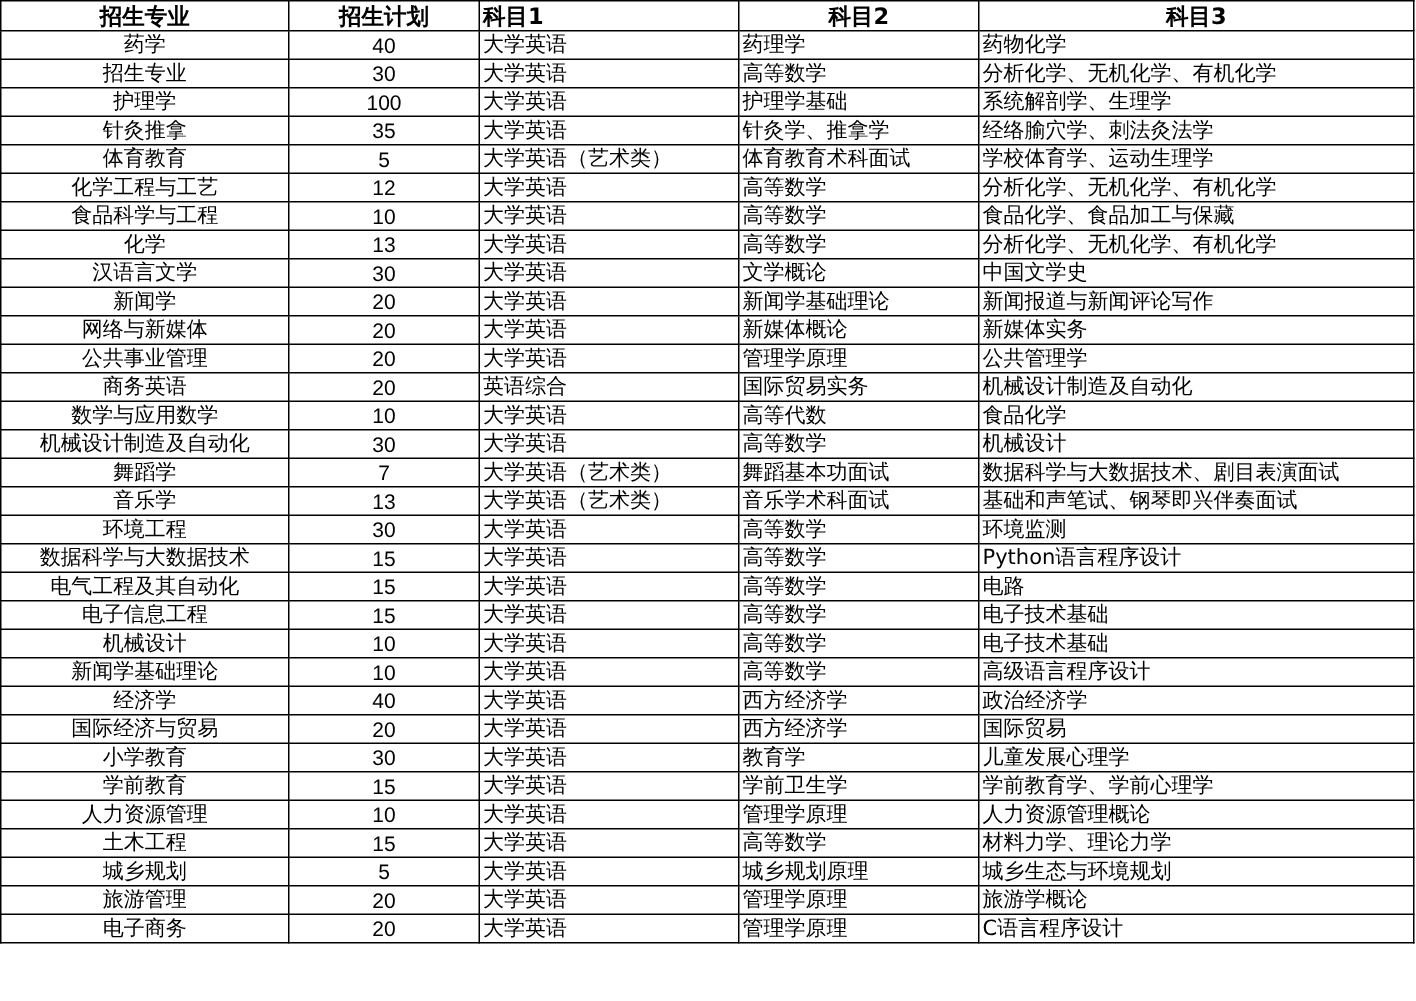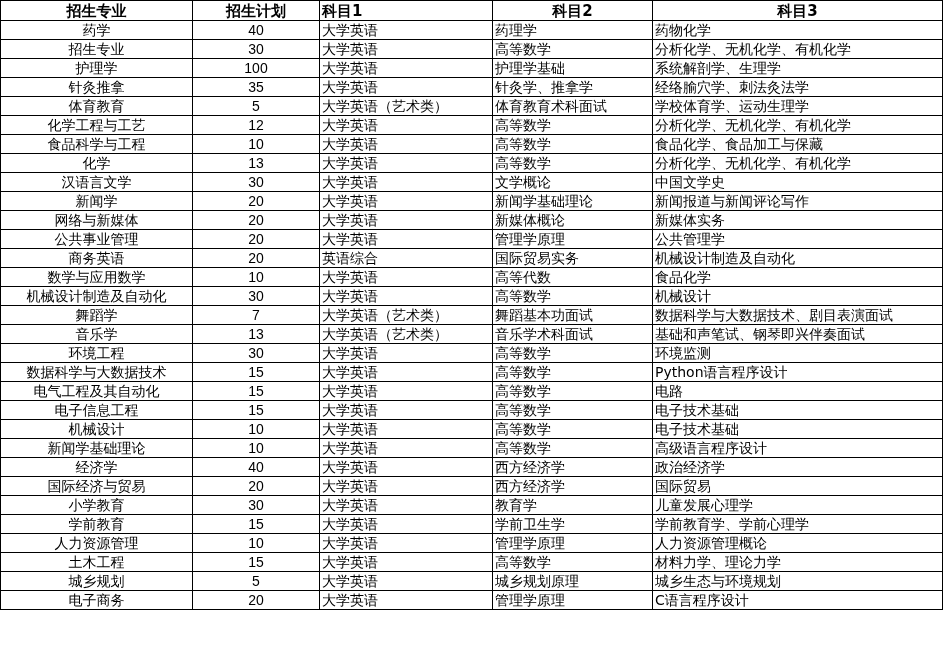--- a/index.html
+++ b/index.html
@@ -237,20 +237,27 @@
         <td class="left">材料力学、理论力学</td>
       </tr>
       <tr>
         <td class="center">城乡规划</td>
         <td class="num">5</td>
         <td class="left">大学英语</td>
         <td class="left">城乡规划原理</td>
         <td class="left">城乡生态与环境规划</td>
       </tr>
       <tr>
+        <td class="center">旅游管理</td>
+        <td class="num">20</td>
+        <td class="left">大学英语</td>
+        <td class="left">管理学原理</td>
+        <td class="left">旅游学概论</td>
+      </tr>
+      <tr>
         <td class="center">电子商务</td>
         <td class="num">20</td>
         <td class="left">大学英语</td>
         <td class="left">管理学原理</td>
         <td class="left">C语言程序设计</td>
       </tr>
     </tbody>
 </table>
 
 </body></html>

